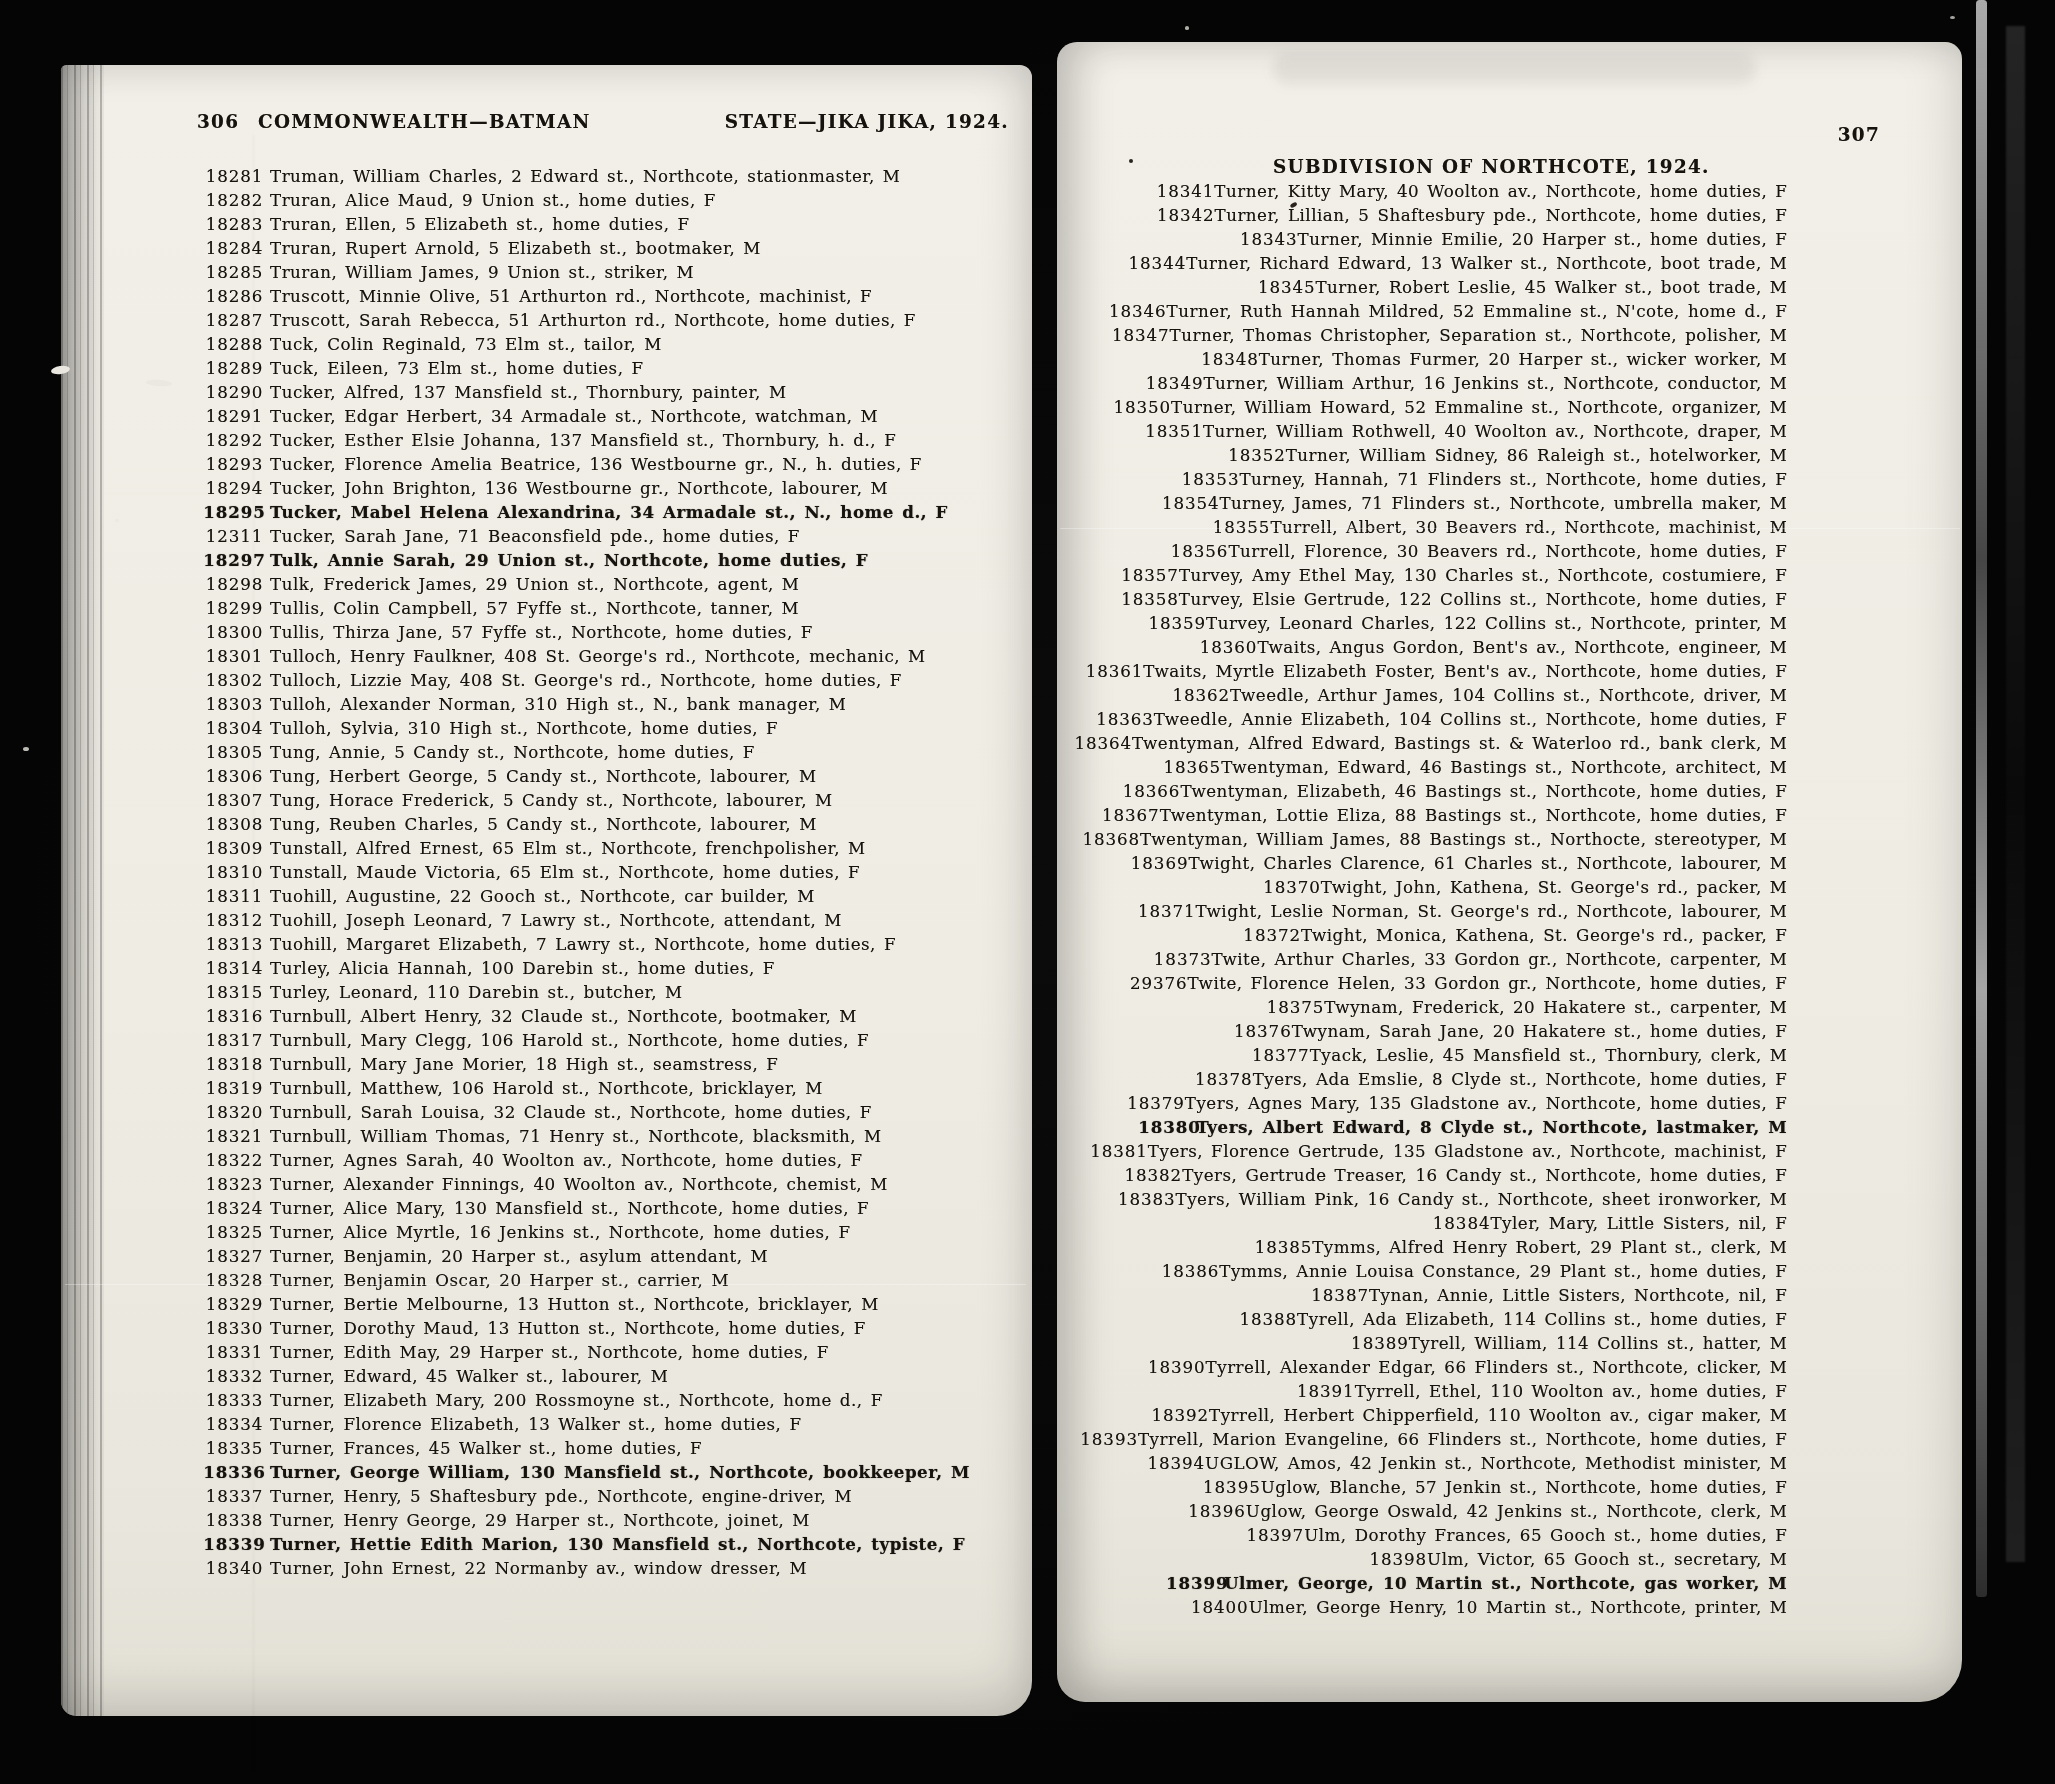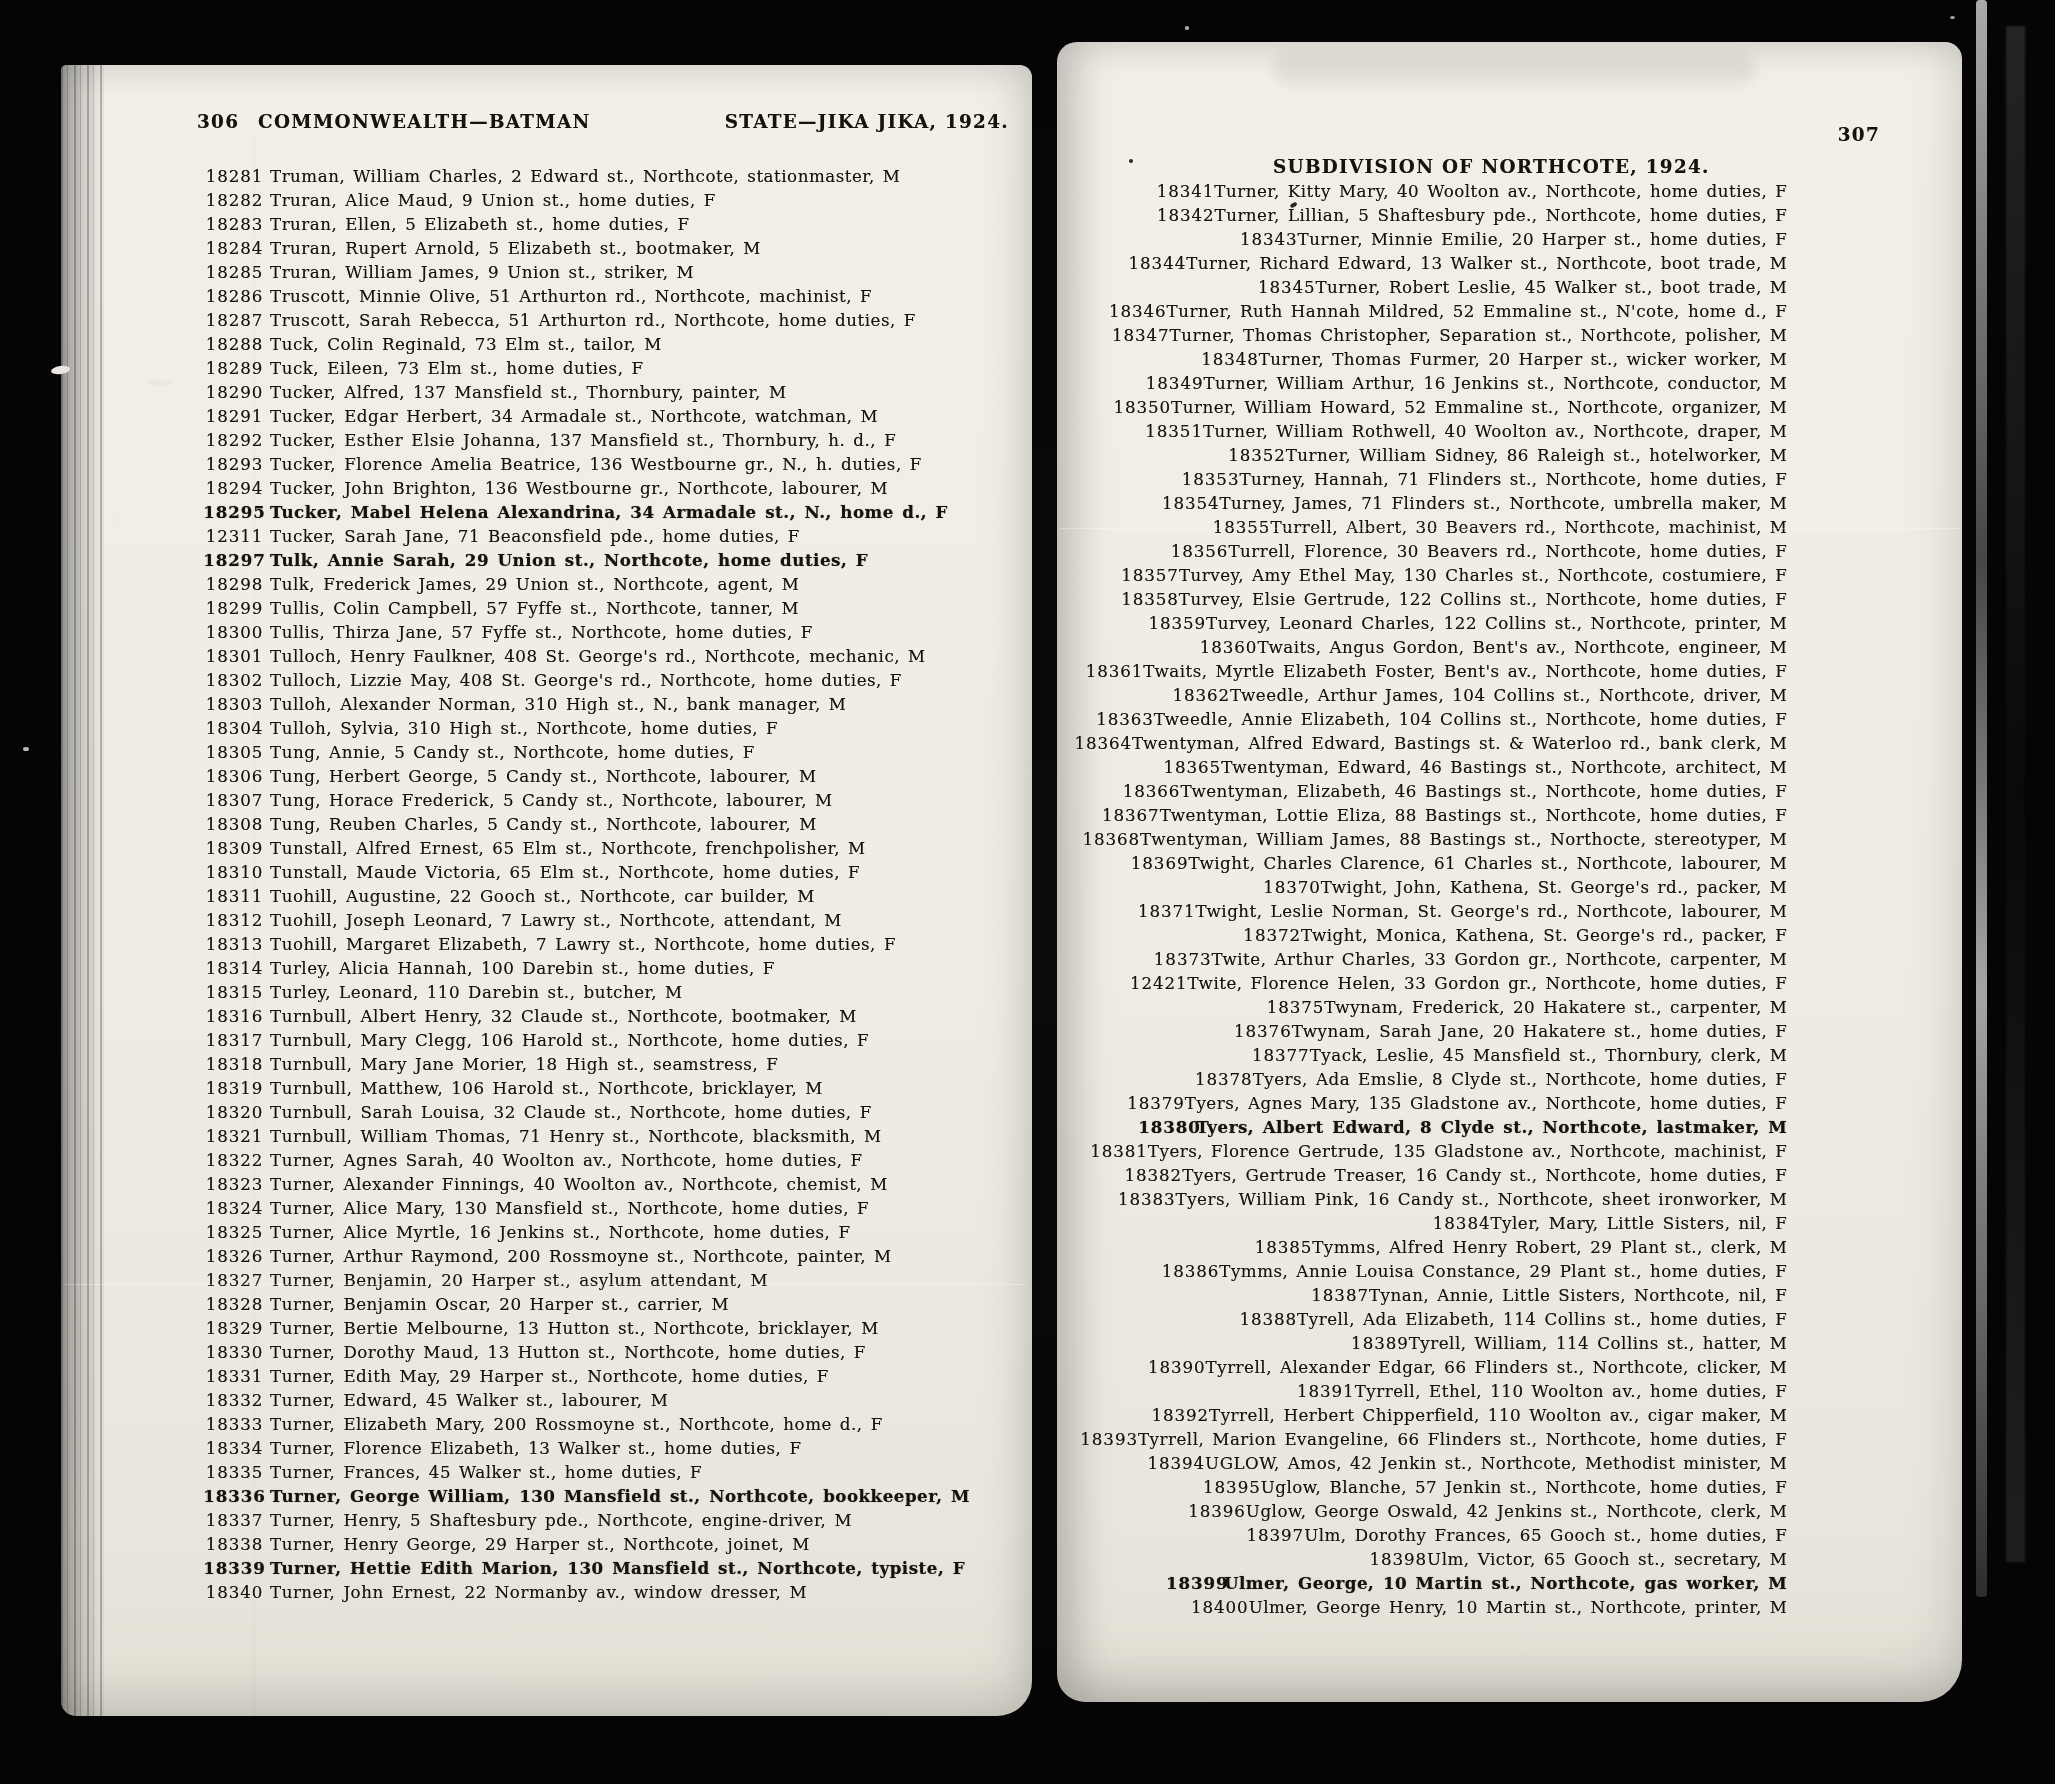--- a/index.html
+++ b/index.html
@@ -151,21 +151,20 @@
         <div class="row"><span class="num">18316</span><span class="txt">Turnbull, Albert Henry, 32 Claude st., Northcote, bootmaker, M</span></div>
         <div class="row"><span class="num">18317</span><span class="txt">Turnbull, Mary Clegg, 106 Harold st., Northcote, home duties, F</span></div>
         <div class="row"><span class="num">18318</span><span class="txt">Turnbull, Mary Jane Morier, 18 High st., seamstress, F</span></div>
         <div class="row"><span class="num">18319</span><span class="txt">Turnbull, Matthew, 106 Harold st., Northcote, bricklayer, M</span></div>
         <div class="row"><span class="num">18320</span><span class="txt">Turnbull, Sarah Louisa, 32 Claude st., Northcote, home duties, F</span></div>
         <div class="row"><span class="num">18321</span><span class="txt">Turnbull, William Thomas, 71 Henry st., Northcote, blacksmith, M</span></div>
         <div class="row"><span class="num">18322</span><span class="txt">Turner, Agnes Sarah, 40 Woolton av., Northcote, home duties, F</span></div>
         <div class="row"><span class="num">18323</span><span class="txt">Turner, Alexander Finnings, 40 Woolton av., Northcote, chemist, M</span></div>
         <div class="row"><span class="num">18324</span><span class="txt">Turner, Alice Mary, 130 Mansfield st., Northcote, home duties, F</span></div>
         <div class="row"><span class="num">18325</span><span class="txt">Turner, Alice Myrtle, 16 Jenkins st., Northcote, home duties, F</span></div>
-        <div class="row"><span class="num">18326</span><span class="txt">Turner, Arthur Raymond, 200 Rossmoyne st., Northcote, painter, M</span></div>
         <div class="row"><span class="num">18327</span><span class="txt">Turner, Benjamin, 20 Harper st., asylum attendant, M</span></div>
         <div class="row"><span class="num">18328</span><span class="txt">Turner, Benjamin Oscar, 20 Harper st., carrier, M</span></div>
         <div class="row"><span class="num">18329</span><span class="txt">Turner, Bertie Melbourne, 13 Hutton st., Northcote, bricklayer, M</span></div>
         <div class="row"><span class="num">18330</span><span class="txt">Turner, Dorothy Maud, 13 Hutton st., Northcote, home duties, F</span></div>
         <div class="row"><span class="num">18331</span><span class="txt">Turner, Edith May, 29 Harper st., Northcote, home duties, F</span></div>
         <div class="row"><span class="num">18332</span><span class="txt">Turner, Edward, 45 Walker st., labourer, M</span></div>
         <div class="row"><span class="num">18333</span><span class="txt">Turner, Elizabeth Mary, 200 Rossmoyne st., Northcote, home d., F</span></div>
         <div class="row"><span class="num">18334</span><span class="txt">Turner, Florence Elizabeth, 13 Walker st., home duties, F</span></div>
         <div class="row"><span class="num">18335</span><span class="txt">Turner, Frances, 45 Walker st., home duties, F</span></div>
         <div class="row heavy"><span class="num">18336</span><span class="txt">Turner, George William, 130 Mansfield st., Northcote, bookkeeper, M</span></div>
@@ -210,21 +209,21 @@
         <div class="row"><span class="num">18364</span><span class="txt">Twentyman, Alfred Edward, Bastings st. &amp; Waterloo rd., bank clerk, M</span></div>
         <div class="row"><span class="num">18365</span><span class="txt">Twentyman, Edward, 46 Bastings st., Northcote, architect, M</span></div>
         <div class="row"><span class="num">18366</span><span class="txt">Twentyman, Elizabeth, 46 Bastings st., Northcote, home duties, F</span></div>
         <div class="row"><span class="num">18367</span><span class="txt">Twentyman, Lottie Eliza, 88 Bastings st., Northcote, home duties, F</span></div>
         <div class="row"><span class="num">18368</span><span class="txt">Twentyman, William James, 88 Bastings st., Northocte, stereotyper, M</span></div>
         <div class="row"><span class="num">18369</span><span class="txt">Twight, Charles Clarence, 61 Charles st., Northcote, labourer, M</span></div>
         <div class="row"><span class="num">18370</span><span class="txt">Twight, John, Kathena, St. George's rd., packer, M</span></div>
         <div class="row"><span class="num">18371</span><span class="txt">Twight, Leslie Norman, St. George's rd., Northcote, labourer, M</span></div>
         <div class="row"><span class="num">18372</span><span class="txt">Twight, Monica, Kathena, St. George's rd., packer, F</span></div>
         <div class="row"><span class="num">18373</span><span class="txt">Twite, Arthur Charles, 33 Gordon gr., Northcote, carpenter, M</span></div>
-        <div class="row"><span class="num">12421</span><span class="txt">Twite, Florence Helen, 33 Gordon gr., Northcote, home duties, F</span></div>
+        <div class="row"><span class="num">29376</span><span class="txt">Twite, Florence Helen, 33 Gordon gr., Northcote, home duties, F</span></div>
         <div class="row"><span class="num">18375</span><span class="txt">Twynam, Frederick, 20 Hakatere st., carpenter, M</span></div>
         <div class="row"><span class="num">18376</span><span class="txt">Twynam, Sarah Jane, 20 Hakatere st., home duties, F</span></div>
         <div class="row"><span class="num">18377</span><span class="txt">Tyack, Leslie, 45 Mansfield st., Thornbury, clerk, M</span></div>
         <div class="row"><span class="num">18378</span><span class="txt">Tyers, Ada Emslie, 8 Clyde st., Northcote, home duties, F</span></div>
         <div class="row"><span class="num">18379</span><span class="txt">Tyers, Agnes Mary, 135 Gladstone av., Northcote, home duties, F</span></div>
         <div class="row heavy"><span class="num">18380</span><span class="txt">Tyers, Albert Edward, 8 Clyde st., Northcote, lastmaker, M</span></div>
         <div class="row"><span class="num">18381</span><span class="txt">Tyers, Florence Gertrude, 135 Gladstone av., Northcote, machinist, F</span></div>
         <div class="row"><span class="num">18382</span><span class="txt">Tyers, Gertrude Treaser, 16 Candy st., Northcote, home duties, F</span></div>
         <div class="row"><span class="num">18383</span><span class="txt">Tyers, William Pink, 16 Candy st., Northcote, sheet ironworker, M</span></div>
         <div class="row"><span class="num">18384</span><span class="txt">Tyler, Mary, Little Sisters, nil, F</span></div>

